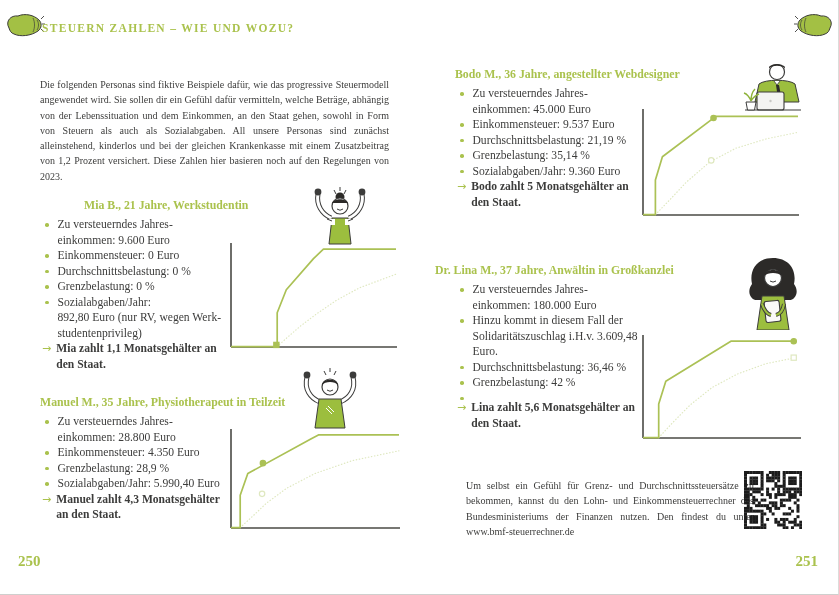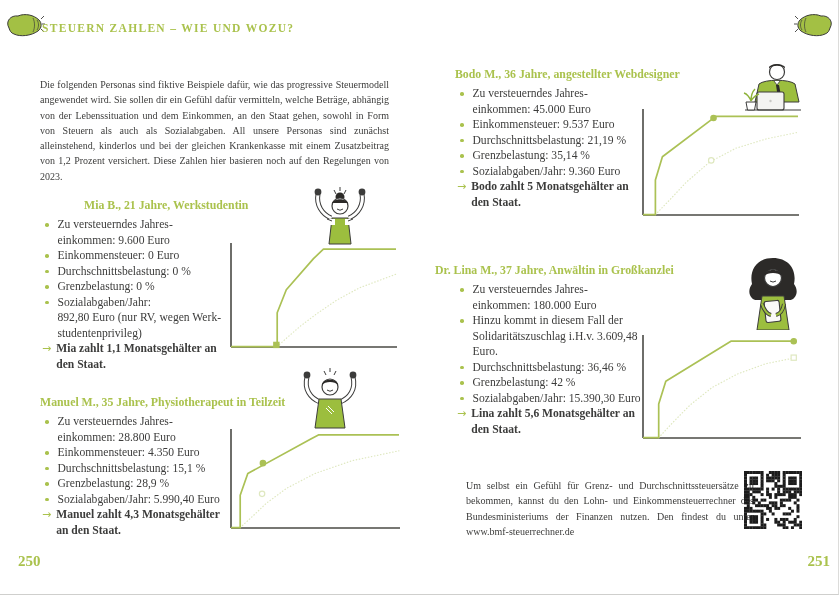--- a/index.html
+++ b/index.html
@@ -40,21 +40,21 @@
   .chart-lina{left:641px;top:332px;width:160px;height:108px;}
   
   .illo{position:absolute;}
   .illo-mia{left:303px;top:184px;width:74px;height:62px;}
   .illo-manuel{left:293px;top:366px;width:74px;height:64px;}
   .illo-bodo{left:731px;top:58px;width:80px;height:70px;}
   .illo-lina{left:735px;top:254px;width:76px;height:76px;}
   
   .page-num{position:absolute;bottom:24px;font-size:15px;font-weight:bold;color:#aac24d;}
   .page-num-left{left:18px;}
-  .page-num-right{right:8px;}
+  .page-num-right{right:20px;}
   .qr{position:absolute;left:744px;top:471px;width:58px;height:58px;}
 </style>
 </head>
 <body>
 
 <div class="spread">
 
   <span class="hand hand-left">
     <svg viewBox="0 0 40 28" width="40" height="28">
       <path d="M4 17 C0 10 6 4 13 5 C20 2 29 4 34 9 C37 12 37 17 33 20 C26 25 15 26 9 23 C6 22 5 20 4 17 Z" fill="#a3c044" stroke="#3c3c3b" stroke-width="1"></path>
@@ -109,24 +109,20 @@
   <div class="persona-heading" style="left:40px;top:395px;">Manuel M., 35 Jahre, Physiotherapeut in Teilzeit</div>
   <ul class="persona-list" style="left:40px;top:412px;width:206px;">
       <li class="bullet-item">
         <span class="dot"></span>
         <span class="btext">Zu versteuerndes Jahres-
 einkommen: 28.800 Euro</span>
       </li>
       <li class="bullet-item">
         <span class="dot"></span>
         <span class="btext">Einkommensteuer: 4.350 Euro</span>
-      </li>
-      <li class="bullet-item">
-        <span class="dot"></span>
-        <span class="btext">Durchschnittsbelastung: 15,1 %</span>
       </li>
       <li class="bullet-item">
         <span class="dot"></span>
         <span class="btext">Grenzbelastung: 28,9 %</span>
       </li>
       <li class="bullet-item">
         <span class="dot"></span>
         <span class="btext">Sozialabgaben/Jahr: 5.990,40 Euro</span>
       </li>
       <li class="concl">
@@ -240,21 +236,20 @@
       <li class="bullet-item">
         <span class="dot"></span>
         <span class="btext">Durchschnittsbelastung: 36,46 %</span>
       </li>
       <li class="bullet-item">
         <span class="dot"></span>
         <span class="btext">Grenzbelastung: 42 %</span>
       </li>
       <li class="bullet-item">
         <span class="dot"></span>
-        <span class="btext">Sozialabgaben/Jahr: 15.390,30 Euro</span>
       </li>
       <li class="concl">
         <span class="arrow">→</span>
         <b>Lina zahlt 5,6 Monatsgehälter an
 den Staat.</b>
       </li>
     </ul>
 
   <div class="chart chart-bodo">
       <svg width="158" height="111">

